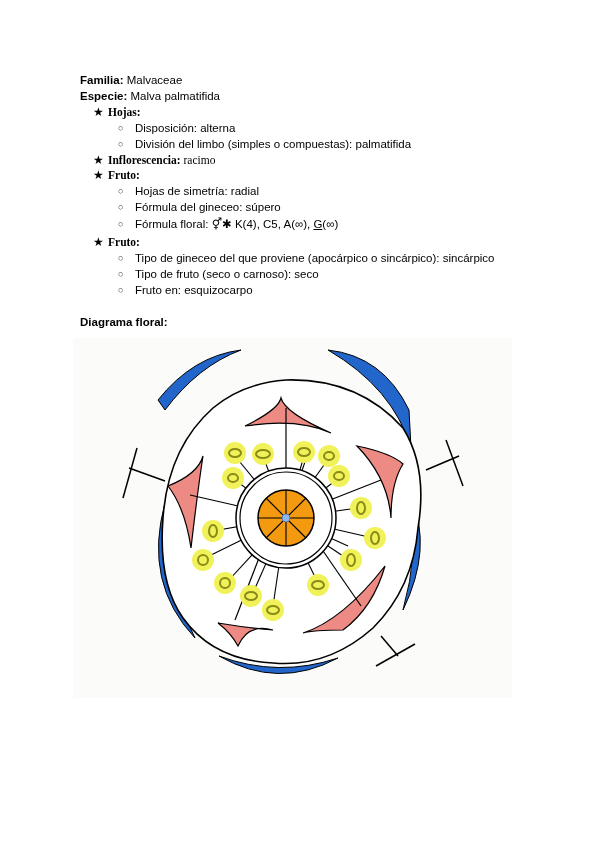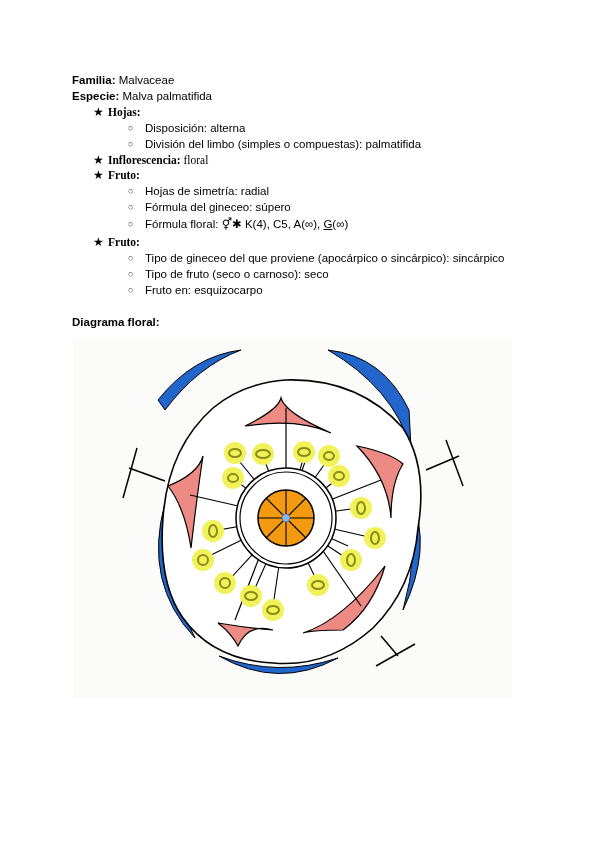--- a/index.html
+++ b/index.html
@@ -1,22 +1,22 @@
 <!DOCTYPE html>
 <html><head>
 <meta charset="utf-8">
 <style>
   html, body { margin: 0; padding: 0; background: #ffffff; }
   body { width: 600px; height: 848px; position: relative; overflow: hidden;
          font-family: "Liberation Sans", sans-serif; color: #000; font-size: 11.5px; }
   .line { position: absolute; white-space: nowrap; line-height: 16px; }
   .b { font-weight: bold; }
-  .l0 { left: 72px; }
+  .l0 { left: 80px; }
   .l1 { left: 93px; font-family: Liberation Serif, serif; }
-  .l2 { left: 128px; }
+  .l2 { left: 118px; }
   .star { display: inline-block; width: 15px; font-size: 12px; }
   .circ { display: inline-block; width: 17px; font-size: 9px; color: #333; position: relative; top: -1px; }
   .u { text-decoration: underline; }
   #diagram { position: absolute; left: 73px; top: 338px; width: 439px; height: 360px;
              background: #fbfbfa; }
   #diagram svg { display: block; }
 </style>
 </head>
 <body>
 
@@ -34,21 +34,21 @@
 </div>
 <div class="line l2" style="top:120px">
   <span class="circ">○</span><span>Disposición: alterna</span>
 </div>
 <div class="line l2" style="top:136px">
   <span class="circ">○</span><span>División del limbo (simples o compuestas): palmatifida</span>
 </div>
 
 <div class="line l1" style="top:152px">
   <span class="star">★</span><span class="b">Inflorescencia:</span>
-  <span>floral</span>
+  <span>racimo</span>
 </div>
 
 <div class="line l1" style="top:167px">
   <span class="star">★</span><span class="b">Fruto:</span>
 </div>
 <div class="line l2" style="top:183px">
   <span class="circ">○</span><span>Hojas de simetría: radial</span>
 </div>
 <div class="line l2" style="top:199px">
   <span class="circ">○</span><span>Fórmula del gineceo: súpero</span>

